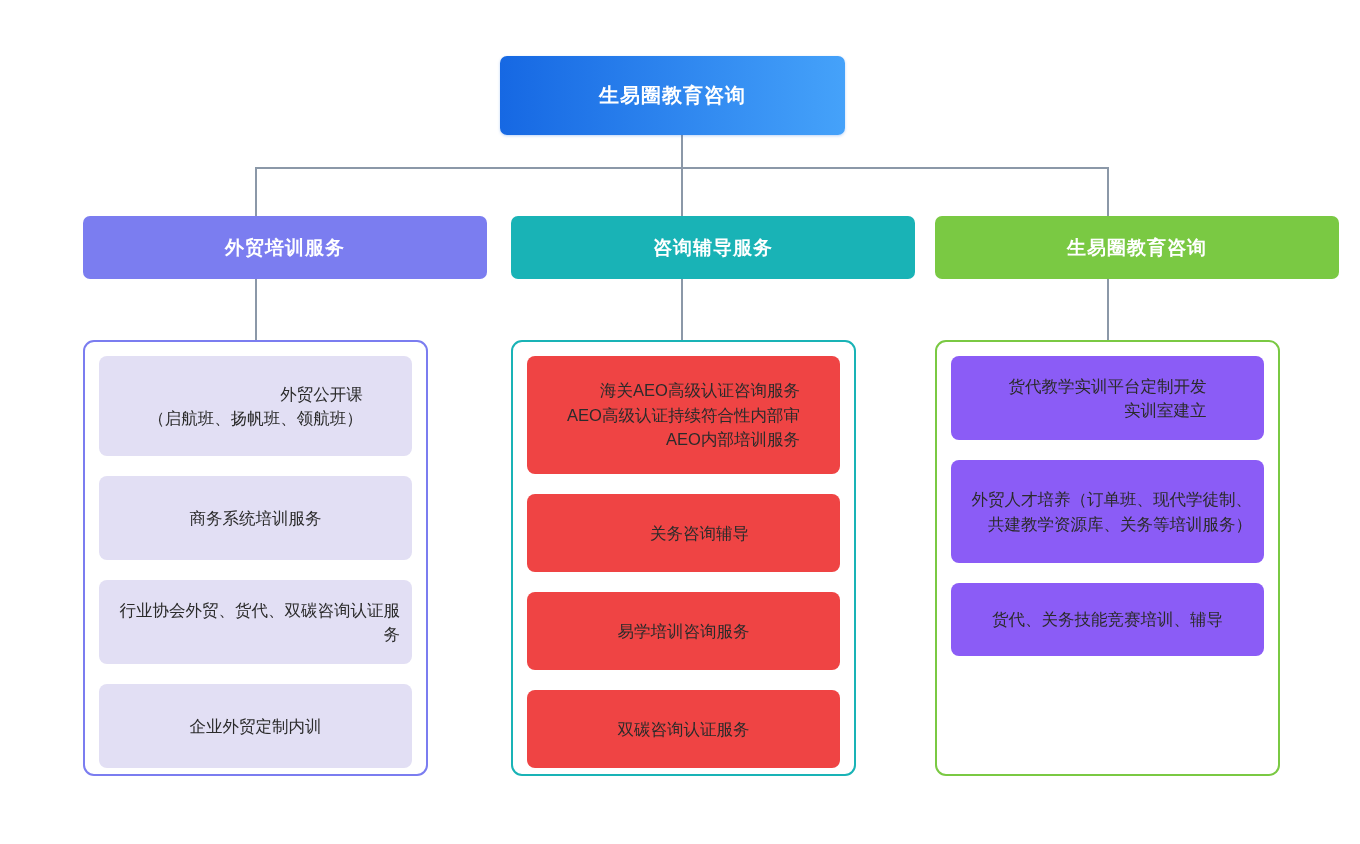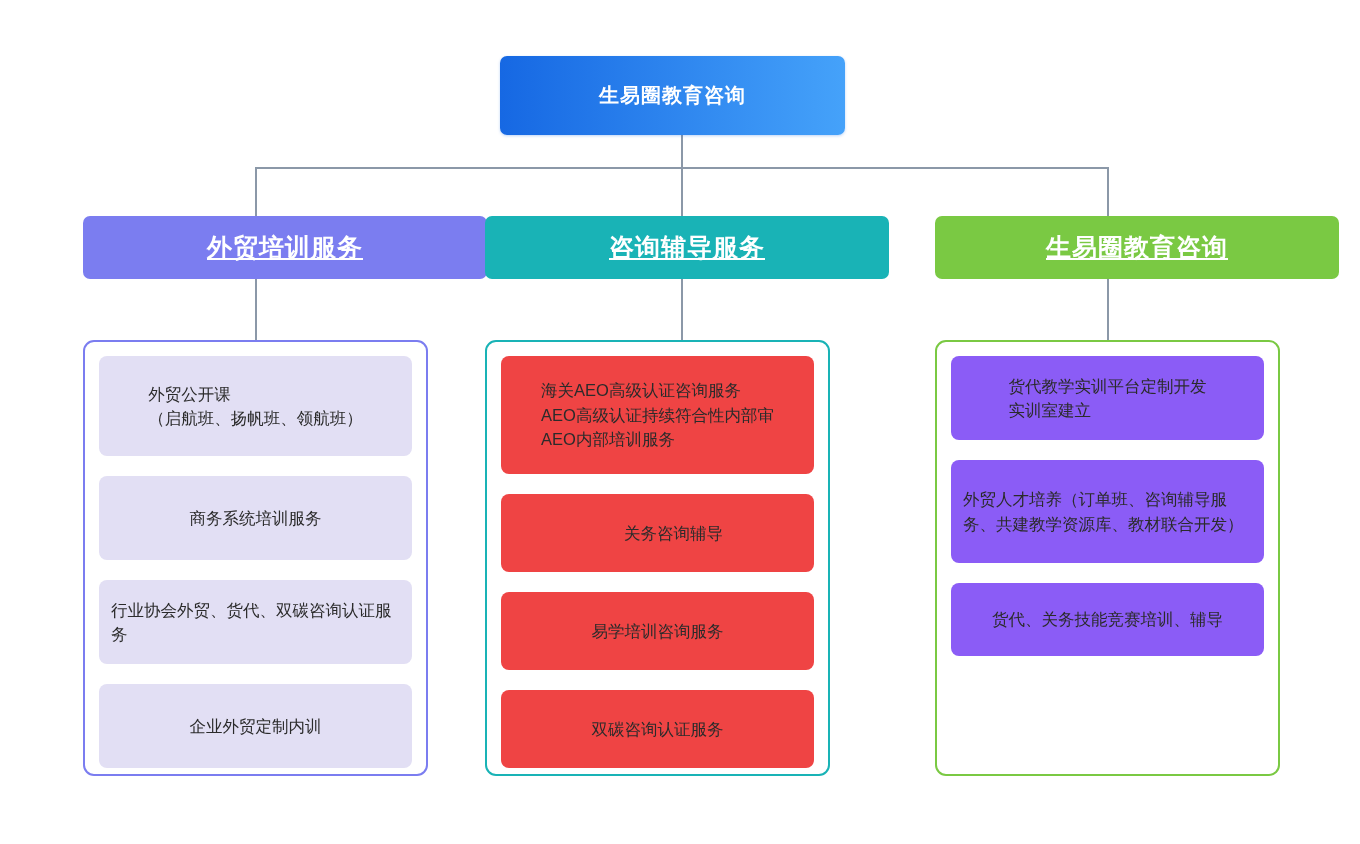--- a/index.html
+++ b/index.html
@@ -55,36 +55,35 @@
     box-shadow: 0 1px 3px rgba(22,104,227,0.28);
   }
 
   
   .branch {
     position: absolute;
     top: 216px;
     width: 345px;
   }
   .branch-1 { left: 83px; }
-  .branch-2 { left: 485px; }
+  .branch-2 { left: 511px; }
   .branch-3 { left: 935px; }
 
   .branch-header {
     width: 404px;
     height: 63px;
     border-radius: 7px;
     display: flex;
     align-items: center;
     justify-content: center;
     color: #ffffff;
-    font-size: 25px;
+    font-size: 19px;
     font-weight: bold;
     letter-spacing: 1px;
     box-sizing: border-box;
-    text-decoration: underline;
   }
 
   .branch-body {
     position: absolute;
     top: 124px;
     left: 0;
     width: 345px;
     height: 436px;
     box-sizing: border-box;
     border: 2px solid #999999;
@@ -94,21 +93,21 @@
     flex-direction: column;
     gap: 20px;
   }
 
   .card {
     border-radius: 8px;
     box-sizing: border-box;
     display: flex;
     align-items: center;
     justify-content: center;
-    text-align: left;
+    text-align: right;
     font-size: 16.5px;
     line-height: 1.48;
     color: #2b2b2b;
     padding: 8px 12px;
     white-space: pre-line;
   }
 
   
   .branch-1 .branch-header { background: #7b7df0; }
   .branch-1 .branch-body   { border-color: #7b7df0; }
@@ -183,18 +182,18 @@
     </div>
   </div>
 
   <div class="branch branch-3">
     <div class="branch-header">
       <span>生易圈教育咨询</span>
     </div>
     <div class="branch-body">
       <div class="card card-0">货代教学实训平台定制开发
 实训室建立</div>
-      <div class="card card-1">外贸人才培养（订单班、咨询辅导服务、共建教学资源库、教材联合开发）</div>
+      <div class="card card-1">外贸人才培养（订单班、现代学徒制、共建教学资源库、关务等培训服务）</div>
       <div class="card card-2">货代、关务技能竞赛培训、辅导</div>
     </div>
   </div>
 
 </div>
 
 </body></html>

